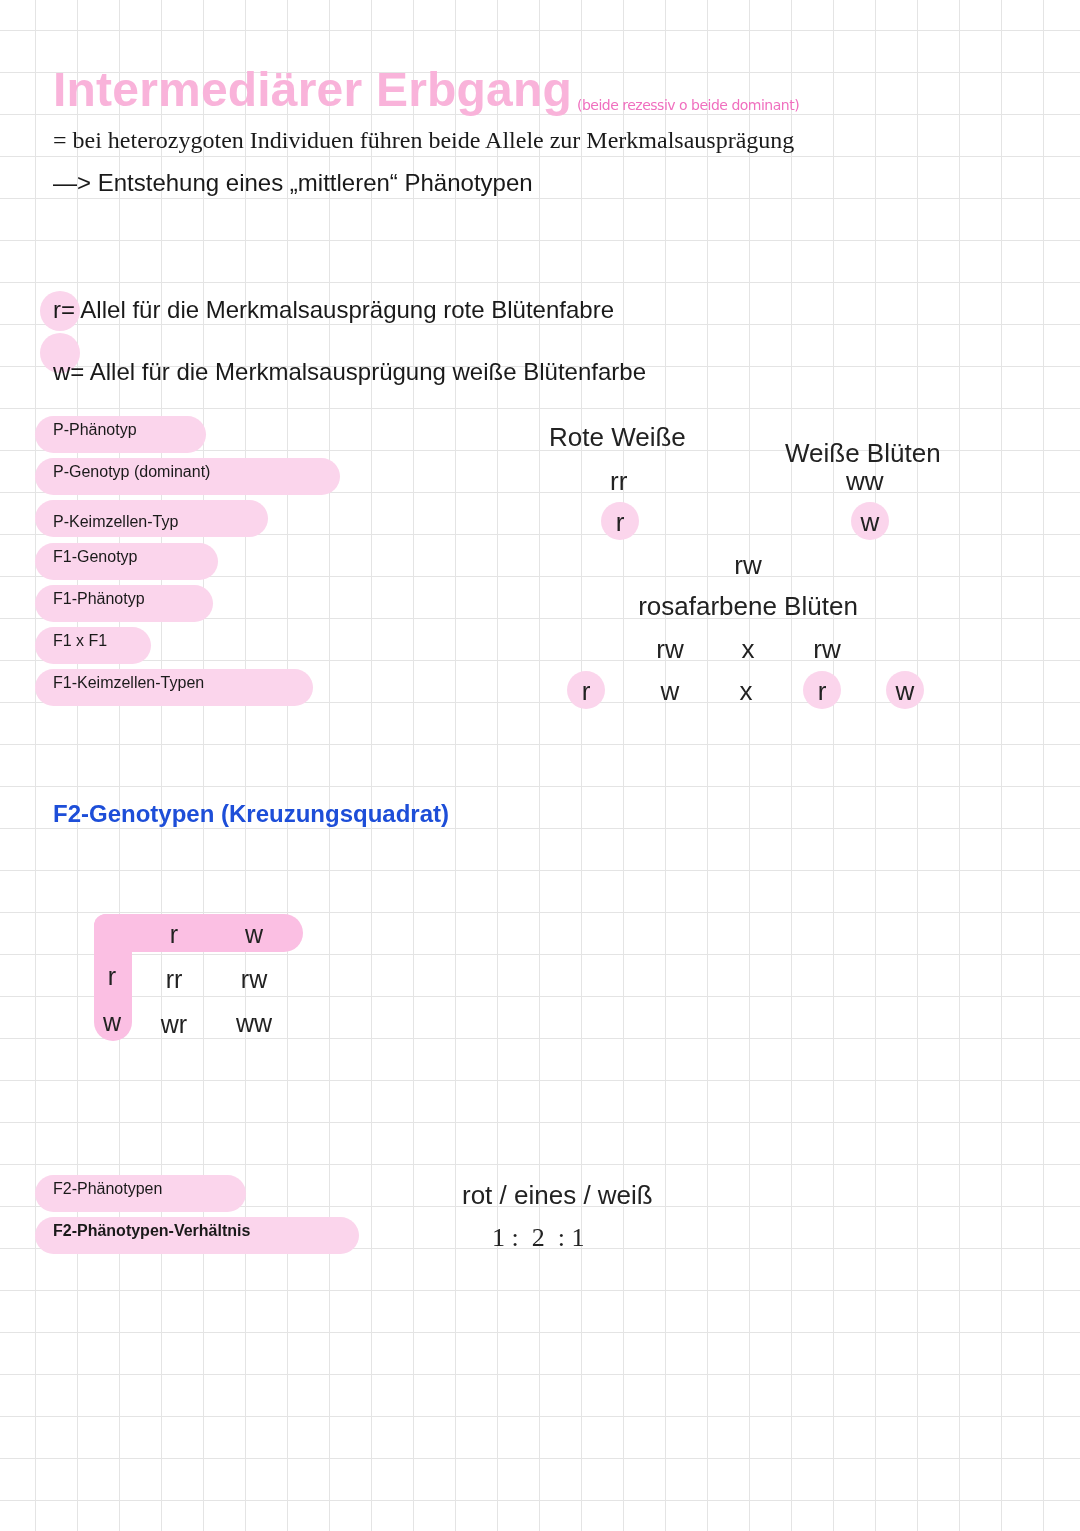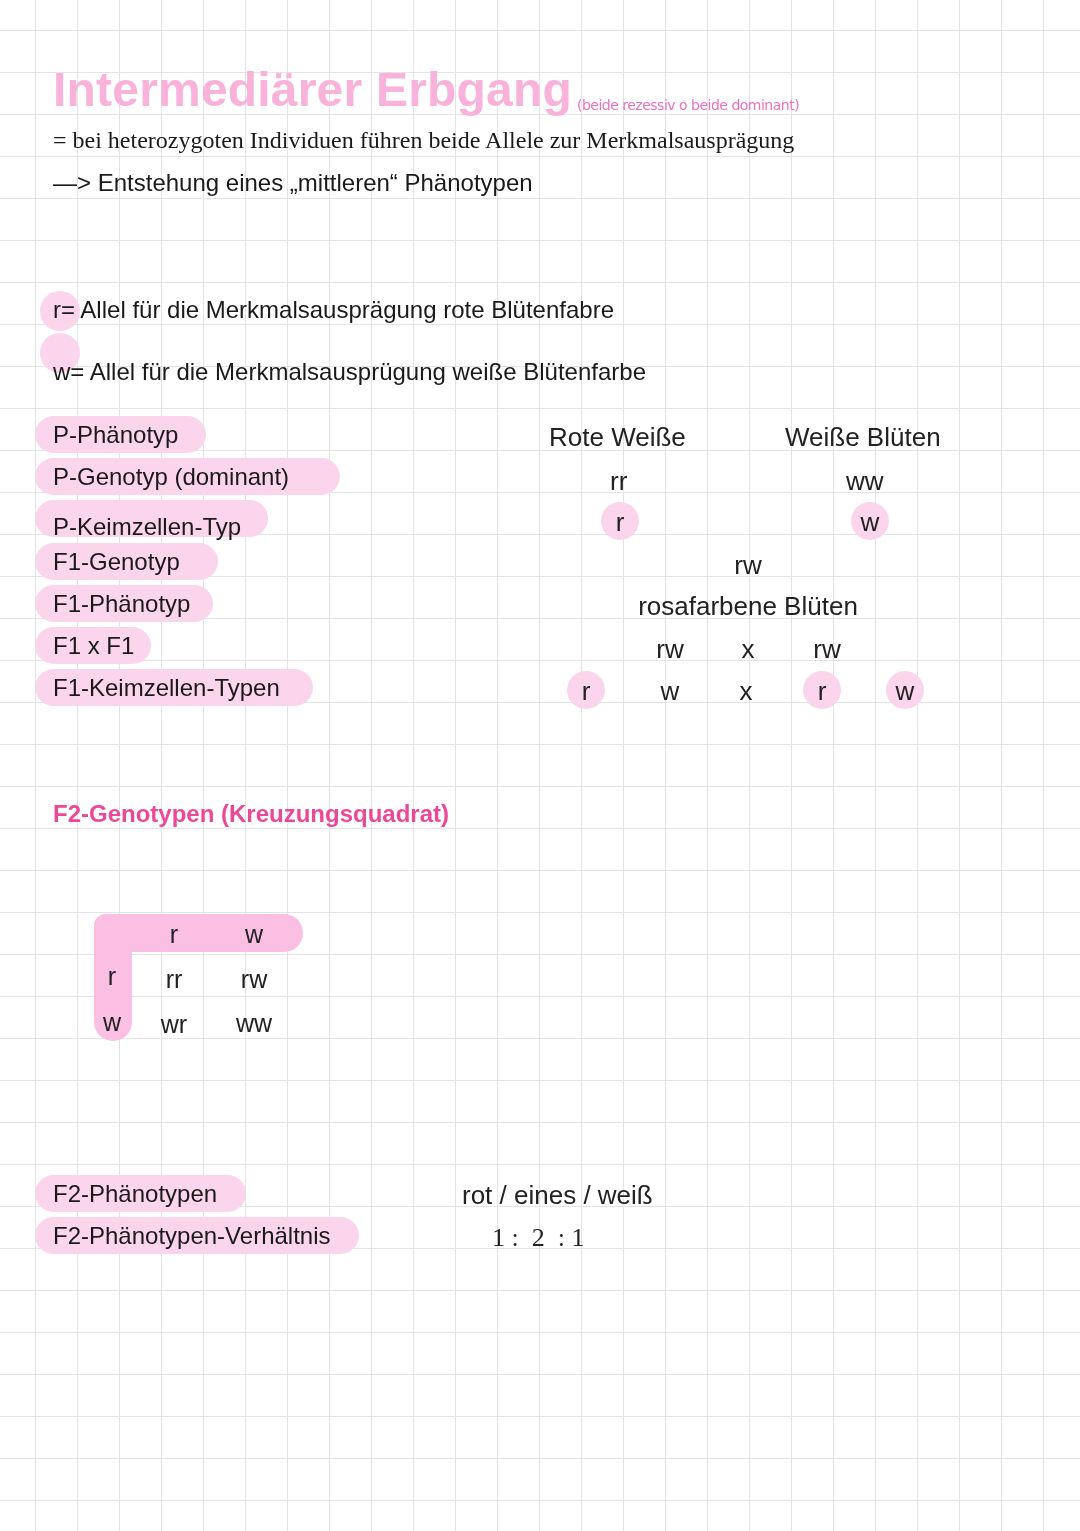--- a/index.html
+++ b/index.html
@@ -17,23 +17,23 @@
   .abs { position: absolute; white-space: nowrap; }
   .title { left: 53px; top: 62px; font-size: 48px; font-weight: bold; color: #f9b3da; letter-spacing: 0.2px; }
   .subtitle-note { left: 577px; top: 97px; font-size: 14px; color: #f06fbf; font-family: "DejaVu Sans", sans-serif; letter-spacing: -0.5px; }
   .line { font-size: 24px; }
   .pill {
     position: absolute; background: #fbd5ec; border-radius: 20px; height: 37px;
   }
   .dot {
     position: absolute; background: #fbd5ec; border-radius: 50%; width: 38px; height: 38px;
   }
-  .label { font-size: 24px; }
+  .label { font-size: 16px; }
   .val { font-size: 26px; color: #222; }
-  .section-title { left: 53px; top: 800px; font-size: 24px; font-weight: bold; color: #ec4899; }
+  .section-title { left: 53px; top: 800px; font-size: 24px; font-weight: bold; color: #1d4ed8; }
   .punnett-bg { position: absolute; background: #fbbfe3; }
   .pval { font-size: 25px; color: #222; position: absolute; transform: translateX(-50%); }
 </style>
 </head>
 <body>
 
 <div class="abs title">Intermediärer Erbgang</div>
 <div class="abs subtitle-note">(beide rezessiv o  beide dominant)</div>
 <div class="abs line" style="left:53px; top:127px;font-family:Liberation Serif, serif;">= bei heterozygoten Individuen führen beide Allele zur Merkmalsausprägung</div>
 <div class="abs line" style="left:53px; top:169px;">—&gt; Entstehung eines „mittleren“ Phänotypen</div>
@@ -62,21 +62,21 @@
 <div class="pill" style="left:35px; top:585px; width:178px;"></div>
 <div class="abs label" style="left:53px; top:590px;text-align:center;">F1-Phänotyp</div>
 
 <div class="pill" style="left:35px; top:627px; width:116px;"></div>
 <div class="abs label" style="left:53px; top:632px;">F1 x F1</div>
 
 <div class="pill" style="left:35px; top:669px; width:278px;"></div>
 <div class="abs label" style="left:53px; top:674px;">F1-Keimzellen-Typen</div>
 
 <div class="abs val" style="left:549px; top:422px;">Rote Weiße</div>
-<div class="abs val" style="left:785px; top:422px;">Weiße Blüten</div>
+<div class="abs val" style="left:785px; top:438px;">Weiße Blüten</div>
 
 <div class="abs val" style="left:610px; top:466px;">rr</div>
 <div class="abs val" style="left:846px; top:466px;">ww</div>
 
 <div class="dot" style="left:601px; top:502px;"></div>
 <div class="abs val" style="left:620px; top:507px; transform:translateX(-50%);">r</div>
 <div class="dot" style="left:851px; top:502px;"></div>
 <div class="abs val" style="left:870px; top:507px; transform:translateX(-50%);">w</div>
 
 <div class="abs val" style="left:748px; top:550px; transform:translateX(-50%);">rw</div>
@@ -111,14 +111,14 @@
   <div class="pval" style="left:254px; top:965px;">rw</div>
   <div class="pval" style="left:174px; top:1010px;">wr</div>
   <div class="pval" style="left:254px; top:1009px;">ww</div>
 </div>
 
 <div class="pill" style="left:35px; top:1175px; width:211px;"></div>
 <div class="abs label" style="left:53px; top:1180px;">F2-Phänotypen</div>
 <div class="abs val" style="left:462px; top:1180px;">rot / eines / weiß</div>
 
 <div class="pill" style="left:35px; top:1217px; width:324px;"></div>
-<div class="abs label" style="left:53px; top:1222px;">F2-Phänotypen-Verhältnis</div>
+<div class="abs label" style="left:53px; top:1222px;font-weight:bold;">F2-Phänotypen-Verhältnis</div>
 <div class="abs val" style="left:492px; top:1223px; white-space:pre;font-family:Liberation Serif, serif;">1 :  2  : 1</div>
 
 </body></html>

